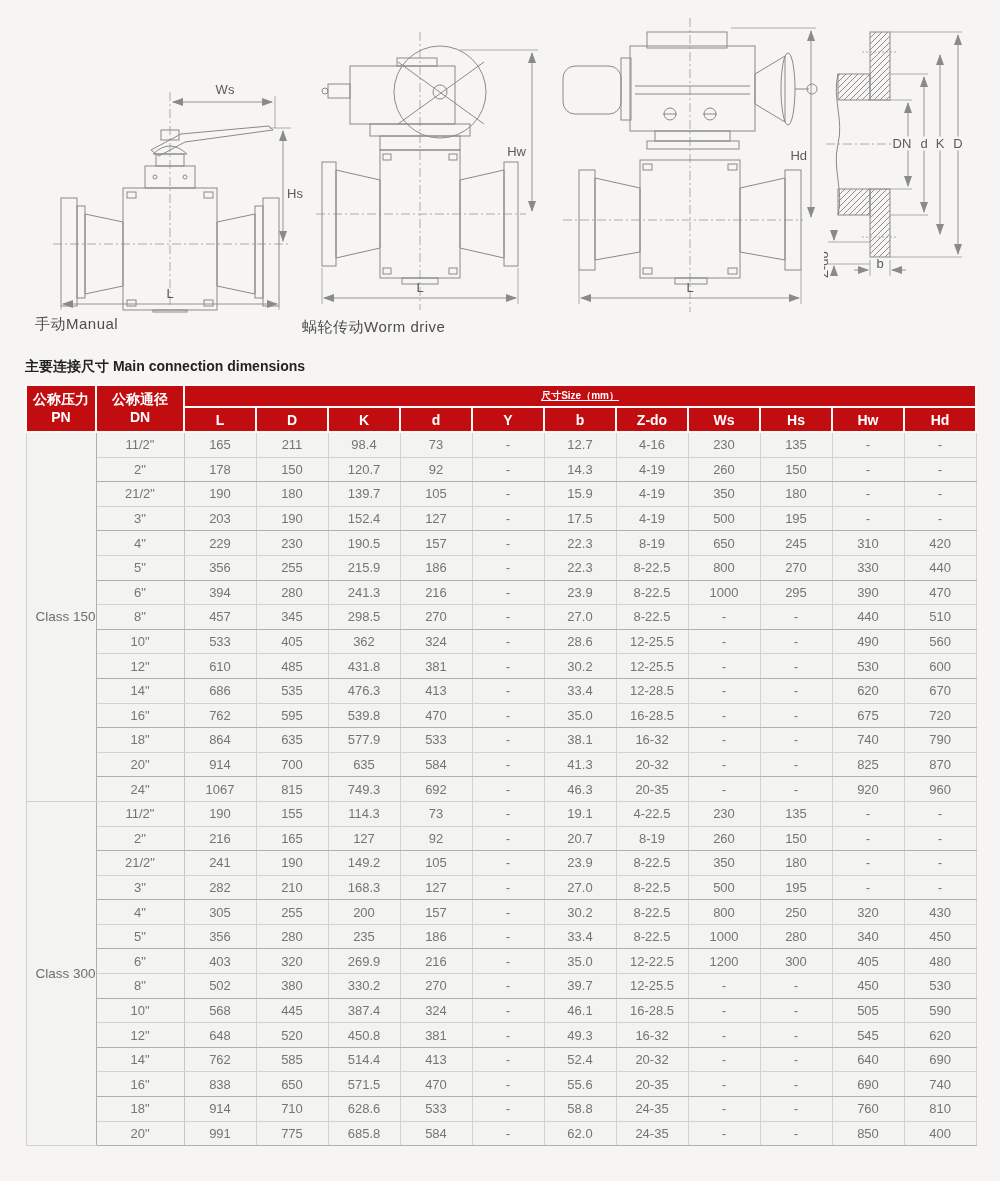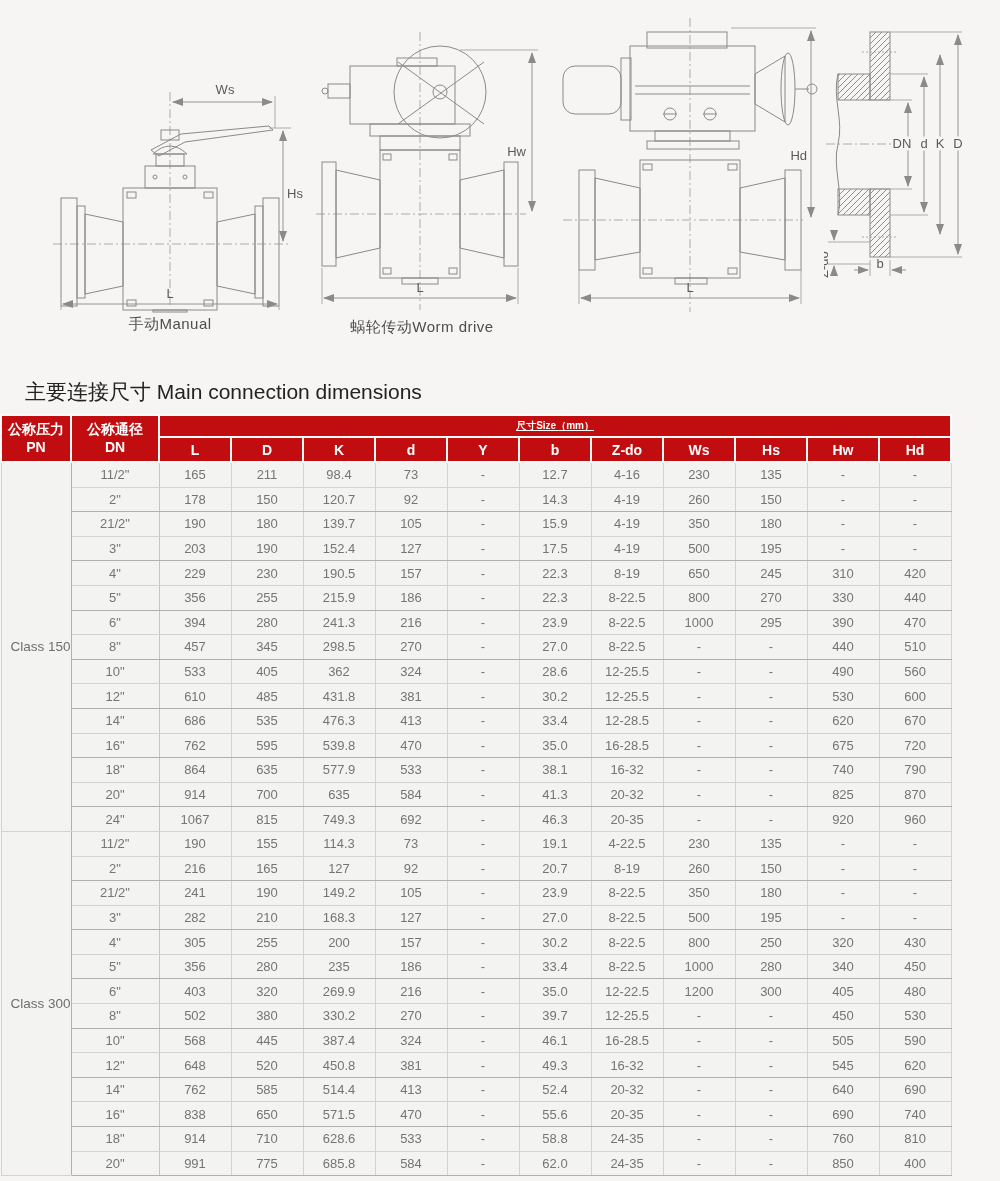--- a/index.html
+++ b/index.html
@@ -6,34 +6,34 @@
   body{
     width:1000px;height:1181px;overflow:hidden;
     background:#f6f5f3;
     font-family:"Liberation Sans","DejaVu Sans",sans-serif;
     -webkit-font-smoothing:antialiased;
   }
   .drawings{position:relative;width:1000px;height:358px;}
   .drawing-block{position:absolute;}
   .drawing-block svg{display:block;}
   .caption{
-    text-align:center;color:#4d4d4d;font-size:15px;letter-spacing:.5px;margin-top:2px;
+    color:#4d4d4d;font-size:15px;letter-spacing:.5px;margin-top:2px;
   }
   .dimtext{font-size:13px;fill:#5a5a5a;}
   .lw{stroke:#8a8a8a;stroke-width:1;fill:none;}
   .hatched{stroke:#8a8a8a;stroke-width:1;fill:url(#hatch);}
   .cl{stroke:#9a9a9a;stroke-width:0.8;fill:none;stroke-dasharray:9 3 2 3;}
   .dim{stroke:#8a8a8a;stroke-width:0.9;fill:none;}
   .lead{stroke:#9a9a9a;stroke-width:0.8;fill:none;}
 
   .section-title{
-    margin:20px 0 8px 25px;font-size:21px;font-weight:normal;color:#232323;
+    margin:0 0 8px 25px;font-size:14px;font-weight:bold;color:#232323;
   }
   table.dims{
-    border-collapse:collapse;table-layout:fixed;width:950px;
+    margin-left:25px;border-collapse:collapse;table-layout:fixed;width:950px;
     font-size:13px;
   }
   table.dims thead th{
     background:#c20d10;color:#fff;font-weight:bold;
     border:2px solid #fbfaf8;padding:0;
   }
   th.size-head{height:20px;font-size:10px;text-decoration:underline;}
   th.pn-head,th.dn-head{font-size:14px;line-height:1.25;}
   tr.col-row th{height:23px;font-size:14px;}
   table.dims tbody td{

